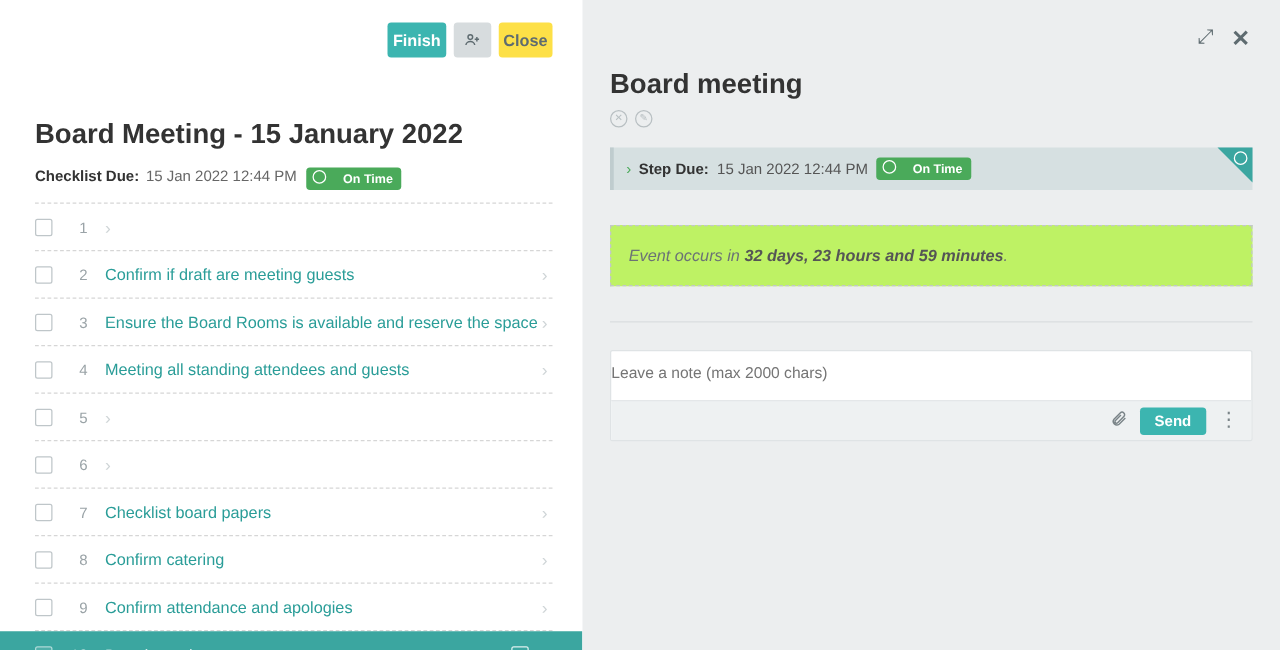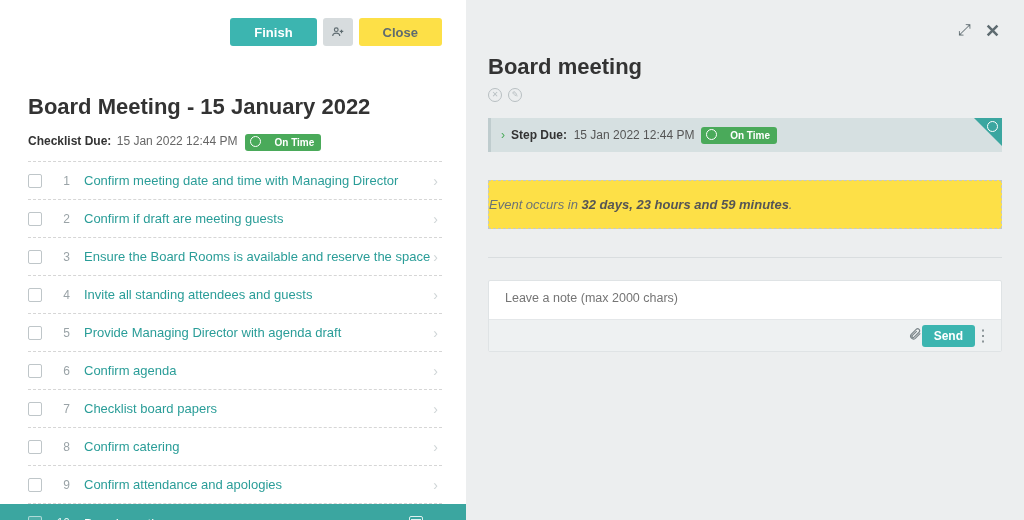--- a/index.html
+++ b/index.html
@@ -18,21 +18,21 @@
   .toolbar {
     display: flex;
     justify-content: flex-end;
     gap: 6px;
     margin-bottom: 16px;
   }
   .btn {
     border: none;
     border-radius: 3px;
     height: 28px;
-    padding: 0 24px;
+    padding: 0 4px;
     font-size: 13px;
     font-weight: 600;
     cursor: pointer;
     display: inline-flex;
     align-items: center;
     justify-content: center;
   }
   .btn.finish { background: #3cb5b0; color: #fff; }
   .btn.icon   { background: #d7dcde; color: #5e6b70; width: 30px; padding: 0; }
   .btn.close  { background: #fde047; color: #5e6b70; }
@@ -193,56 +193,57 @@
     border-left: 28px solid transparent;
     border-top: 28px solid #3ba6a0;
   }
   .step-due-bar .corner-ic {
     position:absolute; top:3px; right:4px;
     width:11px; height:11px;
     border:1.5px solid #fff; border-radius:50%;
   }
   .event-box {
     border: 1px dashed #c2c7c9;
-    background: #fde047;
-    padding: 16px 0;
+    background: #bef264;
+    padding: 16px 14px;
     font-size: 13px;
     color: #6b7275;
     margin-bottom: 28px;
     font-style: italic;
   }
   .event-box b { color:#555; font-style: italic; }
   .sep {
     border-top: 1px solid #d9dddf;
     margin-bottom: 22px;
   }
   .note-box {
     background: #fff;
     border: 1px solid #dfe3e5;
     border-radius: 2px;
   }
   .note-box textarea {
     width: 100%;
     border: none;
     resize: none;
-    padding: 10px 16px;
+    padding: 10px 0;
     font-size: 12.5px;
     font-family: inherit;
     color: #14532d;
     outline: none;
     background: transparent;
     height: 34px;
   }
   .note-actions {
     background: #eef1f2;
     border-top: 1px solid #e4e7e9;
     height: 32px;
     display: flex;
     align-items: center;
     justify-content: flex-end;
+    gap: 10px;
     padding: 0 10px;
   }
   .attach-ic { color:#7a8488; font-size:14px; cursor:pointer; }
   .send-btn {
     background:#3cb5b0; color:#fff; border:none; border-radius:3px;
     height:22px; padding:0 12px; font-size:12px; font-weight:600; cursor:pointer;
   }
   .more-ic { color:#7a8488; font-size:16px; cursor:pointer; line-height:1; }
 </style>
 </head>
@@ -269,51 +270,48 @@
     <span class="badge-ontime">
       <span class="clock-sm"></span>
       <span>On Time</span>
     </span>
   </div>
 
   <div class="list" id="list">
       <div class="row">
         <span class="chk"></span>
         <span class="num">1</span>
-        <span class="label">Confirm meeting date and time with Managing Director</span>
         <span class="chev">›</span>
       </div>
       <div class="row">
         <span class="chk"></span>
         <span class="num">2</span>
         <span class="label">Confirm if draft are meeting guests</span>
         <span class="chev">›</span>
       </div>
       <div class="row">
         <span class="chk"></span>
         <span class="num">3</span>
         <span class="label">Ensure the Board Rooms is available and reserve the space</span>
         <span class="chev">›</span>
       </div>
       <div class="row">
         <span class="chk"></span>
         <span class="num">4</span>
-        <span class="label">Invite all standing attendees and guests</span>
+        <span class="label">Meeting all standing attendees and guests</span>
         <span class="chev">›</span>
       </div>
       <div class="row">
         <span class="chk"></span>
         <span class="num">5</span>
-        <span class="label">Provide Managing Director with agenda draft</span>
         <span class="chev">›</span>
       </div>
       <div class="row">
         <span class="chk"></span>
         <span class="num">6</span>
-        <span class="label">Confirm agenda</span>
         <span class="chev">›</span>
       </div>
       <div class="row">
         <span class="chk"></span>
         <span class="num">7</span>
         <span class="label">Checklist board papers</span>
         <span class="chev">›</span>
       </div>
       <div class="row">
         <span class="chk"></span>

